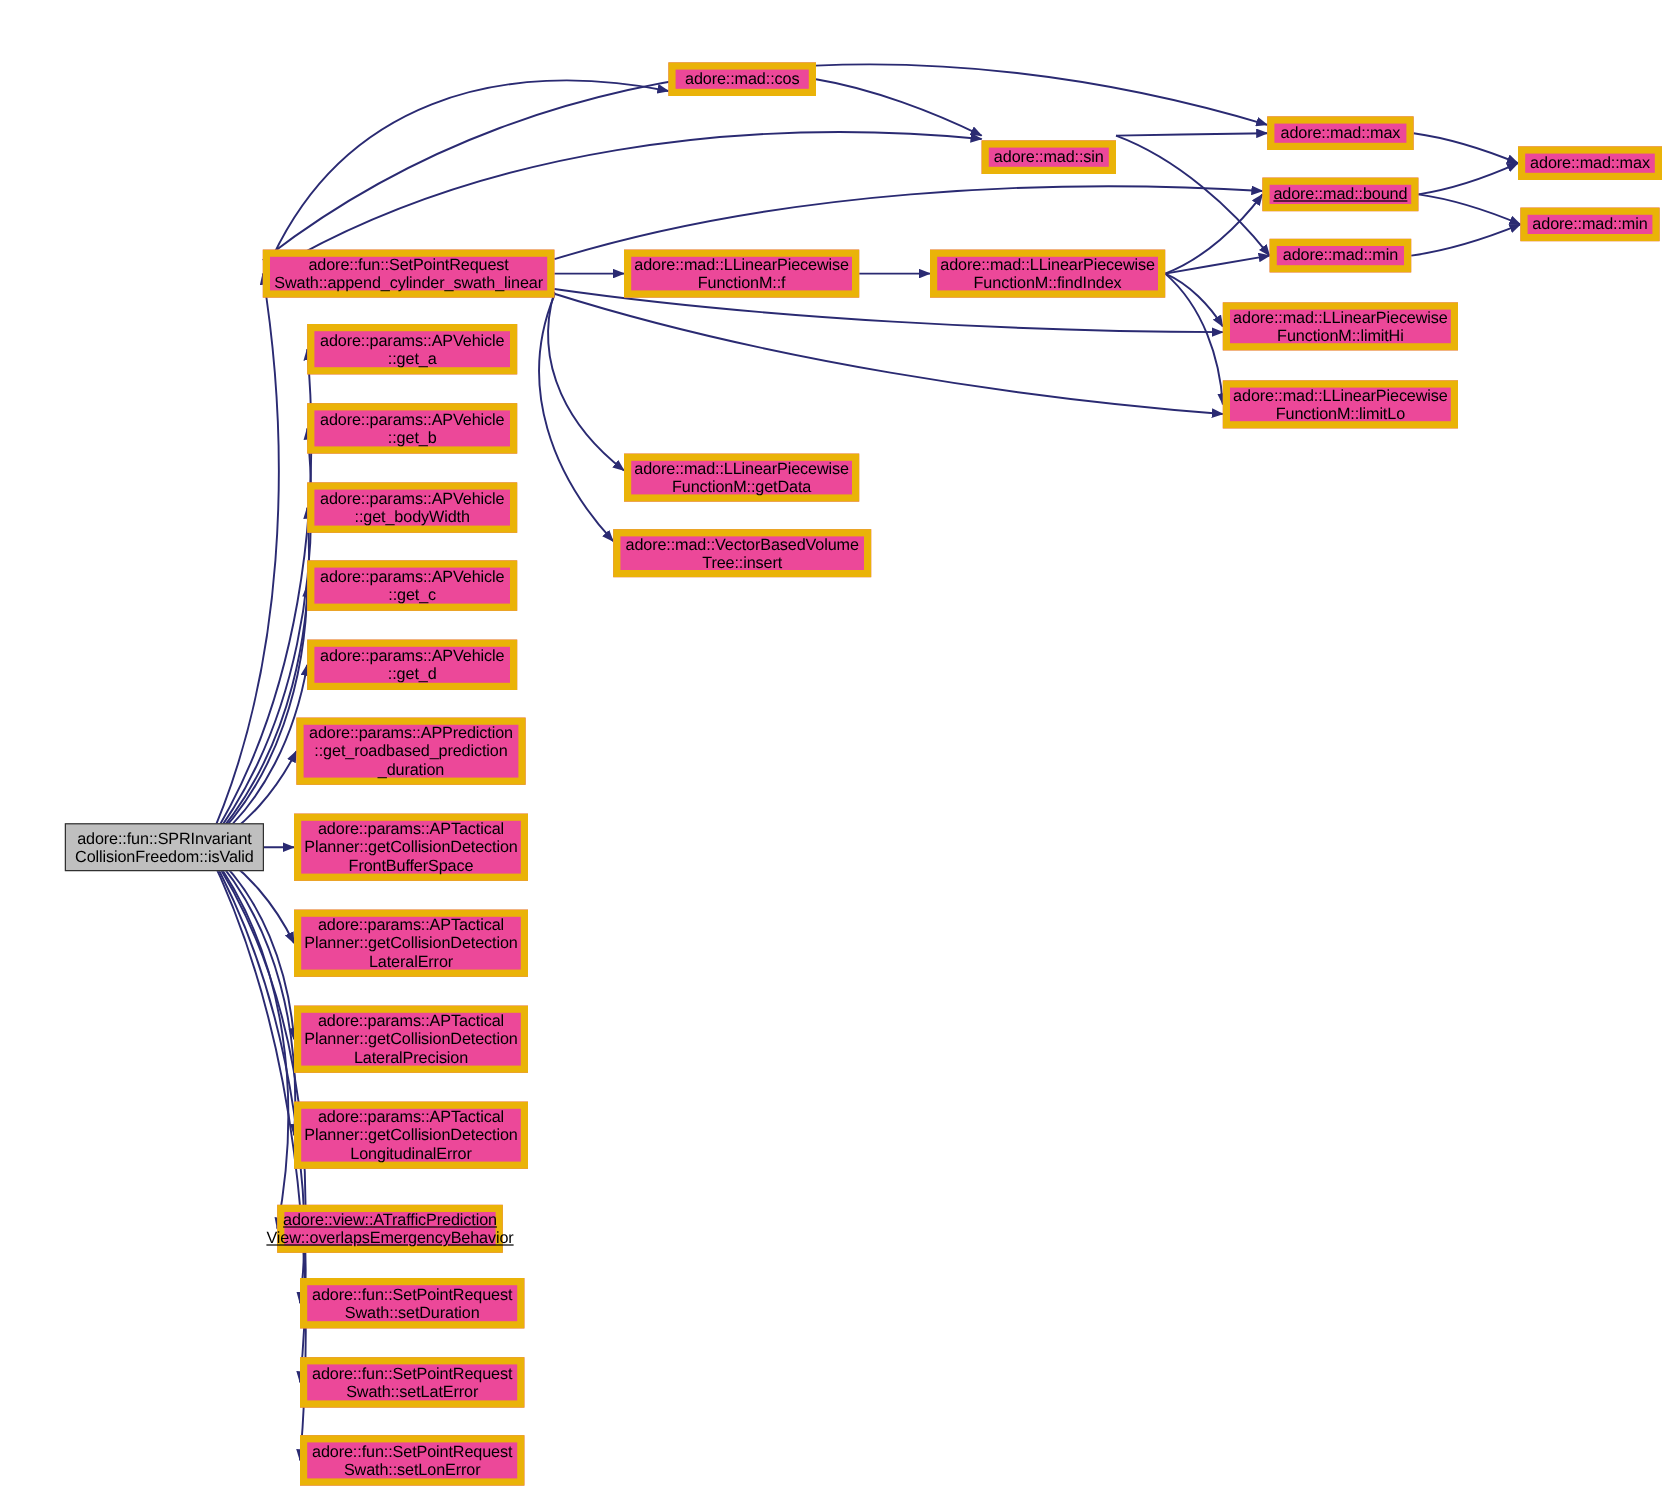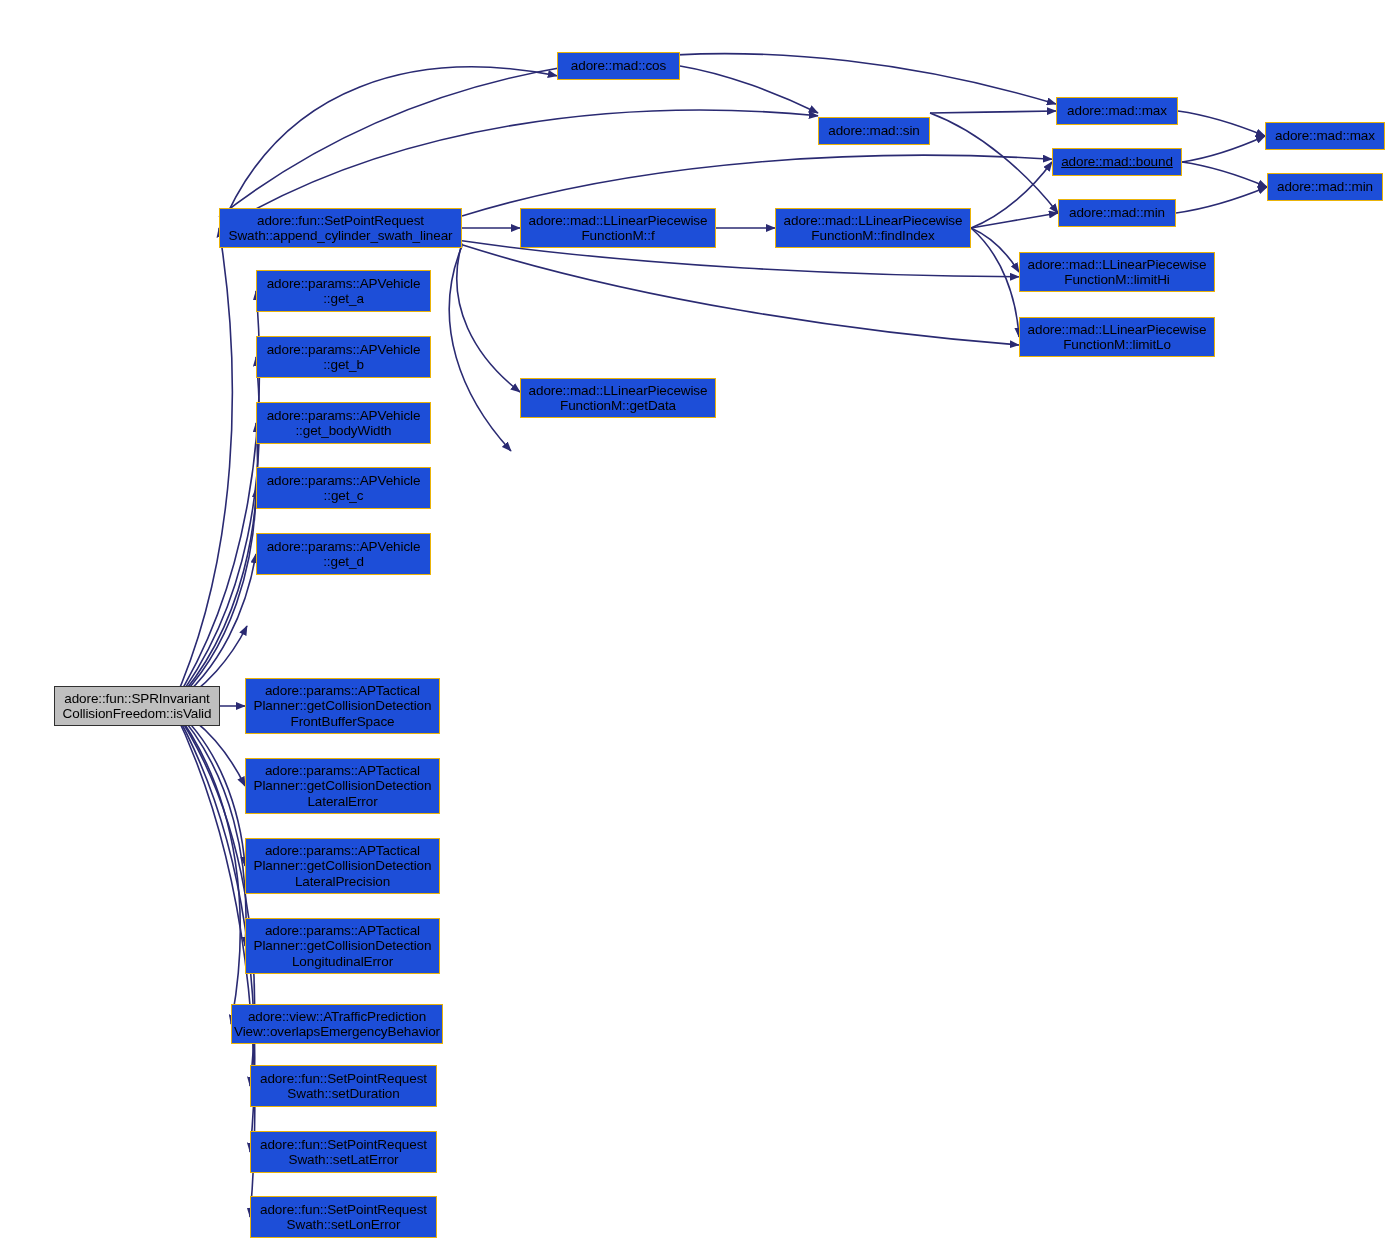--- a/index.html
+++ b/index.html
@@ -1,19 +1,19 @@
 <!DOCTYPE html>
 <html><head>
 <meta charset="utf-8">
 <style>
   html,body{margin:0;padding:0;background:#ffffff;}
   #stage{position:relative;width:1391px;height:1242px;background:#ffffff;
          font-family:"Liberation Sans","DejaVu Sans",sans-serif;overflow:hidden;}
   #edges{position:absolute;left:0;top:0;width:1391px;height:1242px;pointer-events:none;}
-  .node{position:absolute;box-sizing:border-box;border:1px solid #eab308;background:#1d4ed8;
+  .node{position:absolute;box-sizing:border-box;border:6px solid #eab308;background:#ec4899;
         display:flex;align-items:center;justify-content:center;text-align:center;
         font-size:13.5px;line-height:15.5px;color:#000000;letter-spacing:-0.1px;}
   .node .lbl{display:block;white-space:pre-line;padding:0 3px;}
   .node.hl{background:#bfbfbf;border:1px solid #303030;margin-left:48px;}
 </style>
 </head>
 <body>
 
 <div id="stage">
   <svg id="edges" viewBox="0 0 1391 1242" xmlns="http://www.w3.org/2000/svg">
@@ -82,41 +82,46 @@
 ::get_bodyWidth</span>
     </div>
     <div class="node" style="left: 256px; top: 467px; width: 175px; height: 42px;">
       <span class="lbl">adore::params::APVehicle
 ::get_c</span>
     </div>
     <div class="node" style="left: 256px; top: 533px; width: 175px; height: 42px;">
       <span class="lbl">adore::params::APVehicle
 ::get_d</span>
     </div>
+    <div class="node" style="left: 247px; top: 598px; width: 191px; height: 56px;">
+      <span class="lbl">adore::params::APPrediction
+::get_roadbased_prediction
+_duration</span>
+    </div>
     <div class="node" style="left: 245px; top: 678px; width: 195px; height: 56px;">
       <span class="lbl">adore::params::APTactical
 Planner::getCollisionDetection
 FrontBufferSpace</span>
     </div>
     <div class="node" style="left: 245px; top: 758px; width: 195px; height: 56px;">
       <span class="lbl">adore::params::APTactical
 Planner::getCollisionDetection
 LateralError</span>
     </div>
     <div class="node" style="left: 245px; top: 838px; width: 195px; height: 56px;">
       <span class="lbl">adore::params::APTactical
 Planner::getCollisionDetection
 LateralPrecision</span>
     </div>
     <div class="node" style="left: 245px; top: 918px; width: 195px; height: 56px;">
       <span class="lbl">adore::params::APTactical
 Planner::getCollisionDetection
 LongitudinalError</span>
     </div>
-    <div class="node" style="left: 231px; top: 1004px; width: 212px; height: 40px;">
+    <div class="node" style="left: 231px; top: 1004px; width: 188px; height: 40px; text-decoration: underline;">
       <span class="lbl">adore::view::ATrafficPrediction
 View::overlapsEmergencyBehavior</span>
     </div>
     <div class="node" style="left: 250px; top: 1065px; width: 187px; height: 42px;">
       <span class="lbl">adore::fun::SetPointRequest
 Swath::setDuration</span>
     </div>
     <div class="node" style="left: 250px; top: 1131px; width: 187px; height: 42px;">
       <span class="lbl">adore::fun::SetPointRequest
 Swath::setLatError</span>
@@ -136,20 +141,24 @@
 FunctionM::f</span>
     </div>
     <div class="node" style="left: 775px; top: 208px; width: 196px; height: 40px;">
       <span class="lbl">adore::mad::LLinearPiecewise
 FunctionM::findIndex</span>
     </div>
     <div class="node" style="left: 520px; top: 378px; width: 196px; height: 40px;">
       <span class="lbl">adore::mad::LLinearPiecewise
 FunctionM::getData</span>
     </div>
+    <div class="node" style="left: 511px; top: 441px; width: 215px; height: 40px;">
+      <span class="lbl">adore::mad::VectorBasedVolume
+Tree::insert</span>
+    </div>
     <div class="node" style="left: 1056px; top: 97px; width: 122px; height: 28px;">
       <span class="lbl">adore::mad::max</span>
     </div>
     <div class="node" style="left: 1052px; top: 148px; width: 130px; height: 28px; text-decoration: underline;">
       <span class="lbl">adore::mad::bound</span>
     </div>
     <div class="node" style="left: 1058px; top: 199px; width: 118px; height: 28px;">
       <span class="lbl">adore::mad::min</span>
     </div>
     <div class="node" style="left: 1019px; top: 252px; width: 196px; height: 40px;">

